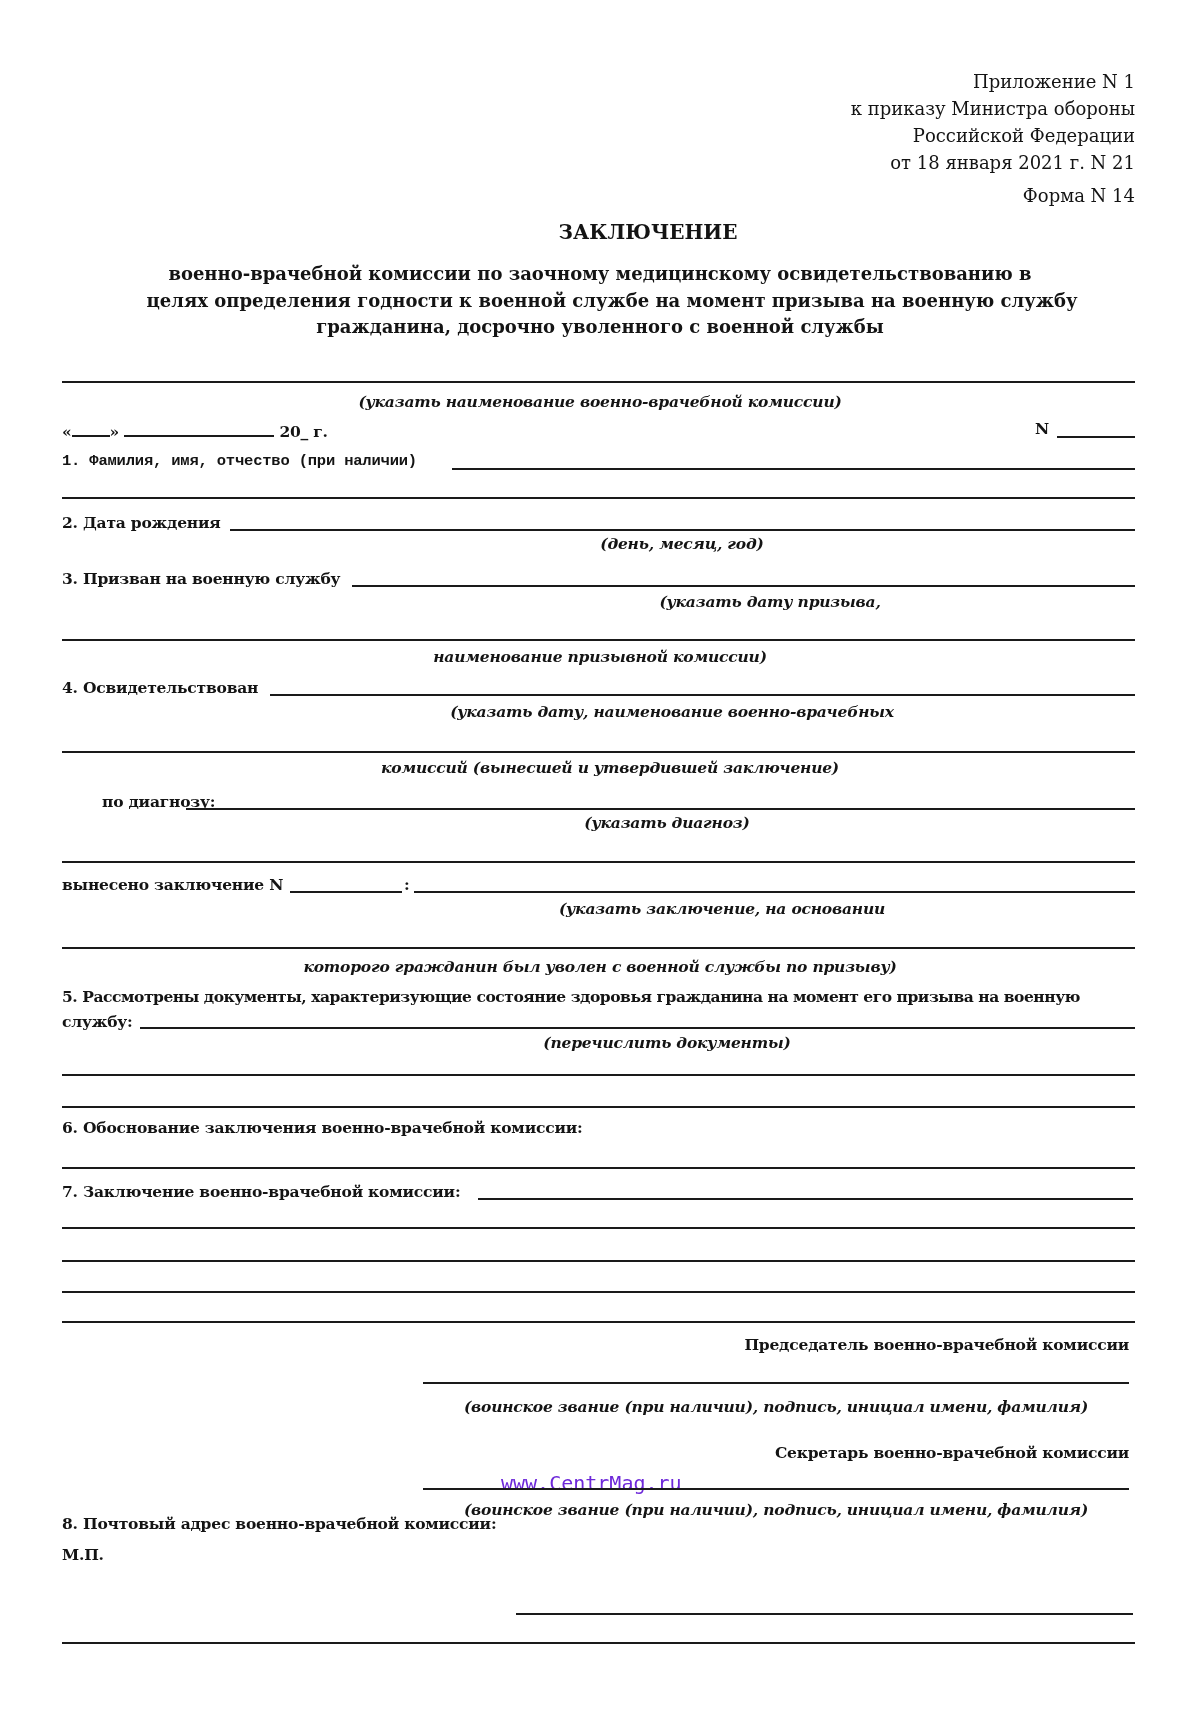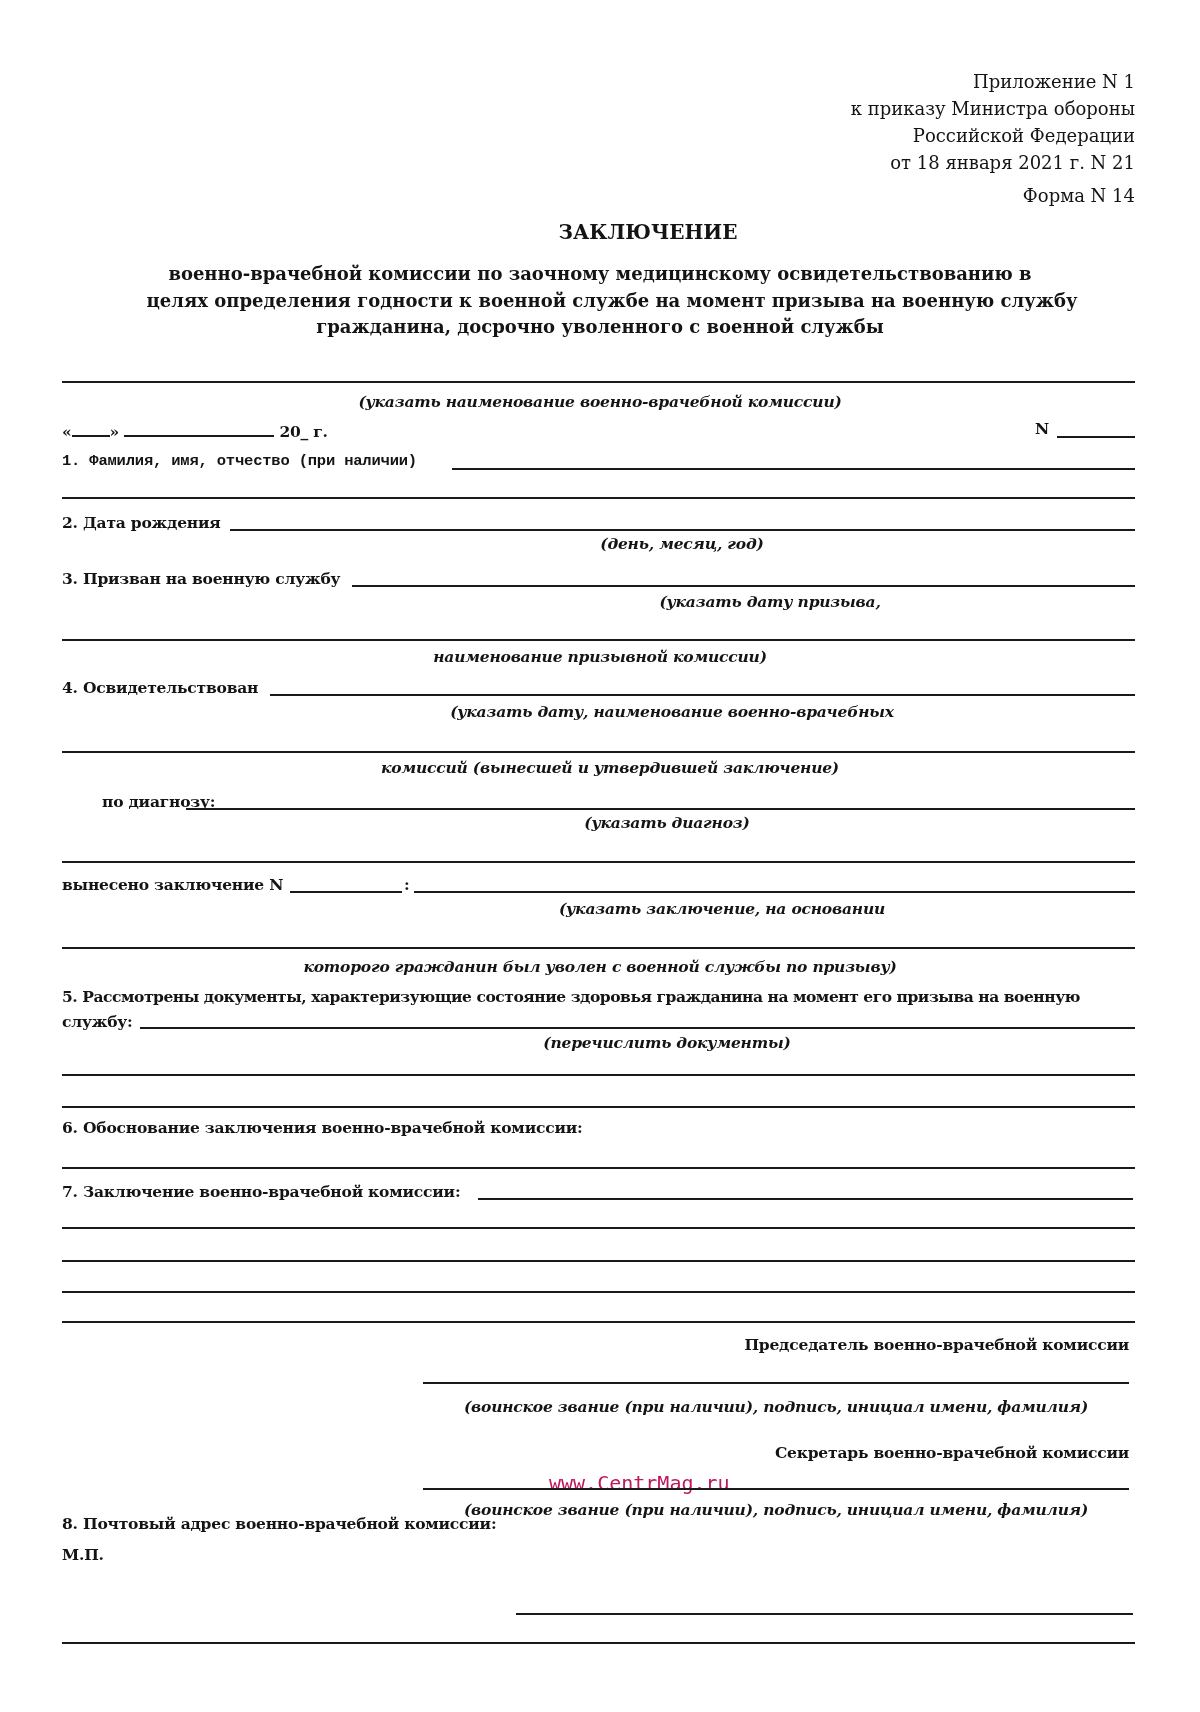--- a/index.html
+++ b/index.html
@@ -7,21 +7,21 @@
          font-family:"DejaVu Serif", "Liberation Serif", serif; color:#141414; }
   .t { position:absolute; white-space:nowrap; line-height:1; }
   .r { text-align:right; }
   .c { text-align:center; }
   .hdr { font-size:18px; right:65px; }
   .title { font-weight:bold; font-size:18px; left:0; width:1200px; text-align:center; }
   .body { font-size:15.5px; font-weight:bold; letter-spacing:-0.2px;text-align:right; }
   .hint { font-size:15.5px; font-weight:bold; letter-spacing:-0.2px;font-style:italic; }
   .rule { position:absolute; height:2px; background:#1a1a1a; }
   .blank { display:inline-block; border-bottom:2px solid #1a1a1a; height:14px; vertical-align:baseline; }
-  .wm { position:absolute; font-family:"DejaVu Sans Mono","Liberation Mono",monospace; font-size:20px; color:#be185d;margin-left:48px; }
+  .wm { position:absolute; font-family:"DejaVu Sans Mono","Liberation Mono",monospace; font-size:20px; color:#6d28d9; }
 </style>
 </head>
 <body>
 
 <div class="t hdr r" style="top:73px;">Приложение N 1</div>
 <div class="t hdr r" style="top:100px;">к приказу Министра обороны</div>
 <div class="t hdr r" style="top:127px;">Российской Федерации</div>
 <div class="t hdr r" style="top:154px;">от 18 января 2021 г. N 21</div>
 <div class="t hdr r" style="top:187px;text-align:center;">Форма N 14</div>
 

